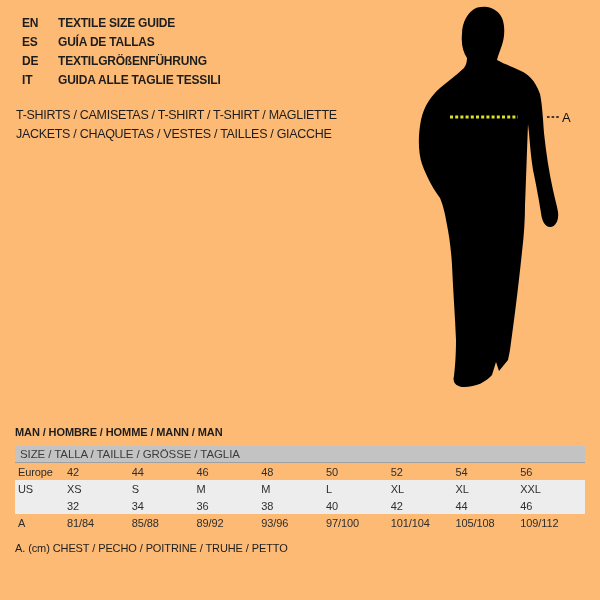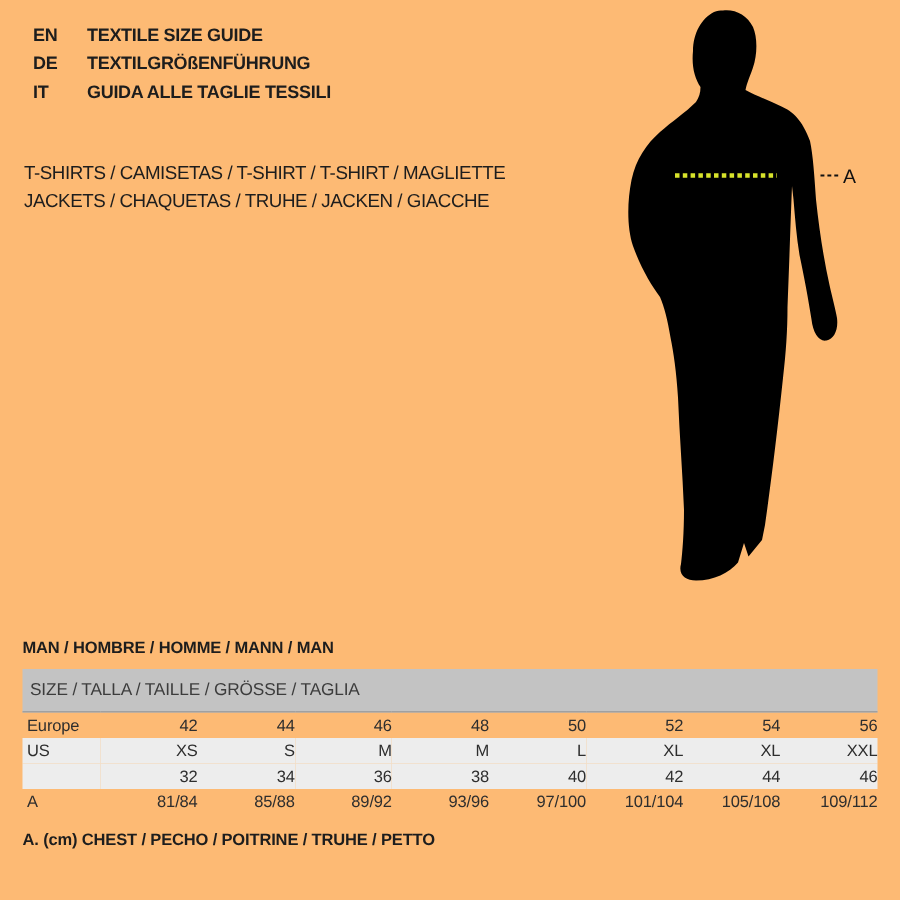--- a/index.html
+++ b/index.html
@@ -15,50 +15,54 @@
   
   .cat-block{position:absolute;left:16px;top:106px;}
   .cat-line{font-weight:normal;font-size:12.5px;letter-spacing:-0.3px;line-height:19px;white-space:nowrap;}
   
   .figure-wrap{position:absolute;left:400px;top:0px;width:175px;height:400px;}
   .figure-wrap svg{display:block;width:175px;height:400px;}
   
   .section-title{position:absolute;left:15px;top:414px;font-weight:bold;font-size:11px;letter-spacing:-0.1px;white-space:nowrap;margin-top:12px;}
   
   .size-table{position:absolute;left:15px;top:446px;width:570px;border-collapse:collapse;table-layout:fixed;font-size:11px;color:#2e2e2e;}
-  .size-table td{padding:0;height:17px;text-align:right;vertical-align:middle;letter-spacing:-0.1px;}
-  .size-table .thead-cell{background:#c3c3c3;color:#3c3c3c;text-align:left;padding-left:5px;font-size:11.5px;height:28px;border-bottom:1px solid #a0a0a0;}
+  .size-table td{padding:0;height:17px;text-align:left;vertical-align:middle;letter-spacing:-0.1px;}
+  .size-table .thead-cell{background:#c3c3c3;color:#3c3c3c;text-align:left;padding-left:5px;font-size:11.5px;height:16px;border-bottom:1px solid #a0a0a0;}
   .size-table td.row-label{text-align:left;padding-left:3px;}
   .size-table tr.stripe td{background:#ededed;margin-left:20px;}
   
-  .footnote{position:absolute;left:15px;top:554px;font-weight:bold;font-size:11px;letter-spacing:-0.1px;white-space:nowrap;}
+  .footnote{position:absolute;left:15px;top:542px;font-weight:normal;font-size:11px;letter-spacing:-0.1px;white-space:nowrap;}
 </style>
 </head>
 <body>
 
 <div class="canvas">
 
   <div class="lang-block">
     <div class="lang-row">
       <span class="lang-code">EN</span>
       <span class="lang-label">TEXTILE SIZE GUIDE</span>
+    </div>
+    <div class="lang-row">
+      <span class="lang-code">ES</span>
+      <span class="lang-label">GUÍA DE TALLAS</span>
     </div>
     <div class="lang-row">
       <span class="lang-code">DE</span>
       <span class="lang-label">TEXTILGRÖßENFÜHRUNG</span>
     </div>
     <div class="lang-row">
       <span class="lang-code">IT</span>
       <span class="lang-label">GUIDA ALLE TAGLIE TESSILI</span>
     </div>
   </div>
 
   <div class="cat-block">
     <div class="cat-line">T-SHIRTS / CAMISETAS / T-SHIRT / T-SHIRT / MAGLIETTE</div>
-    <div class="cat-line">JACKETS / CHAQUETAS / TRUHE / JACKEN / GIACCHE</div>
+    <div class="cat-line">JACKETS / CHAQUETAS / VESTES / TAILLES / GIACCHE</div>
   </div>
 
   <div class="figure-wrap">
     <svg viewBox="0 0 175 400" xmlns="http://www.w3.org/2000/svg">
       <path d="M82 7
            C 90 6, 98 10, 102 18
            C 105 25, 105 36, 102 45
            C 100 51, 98 55, 97 60
            C 104 64, 113 67, 121 71
            C 128 74, 135 80, 140 94

